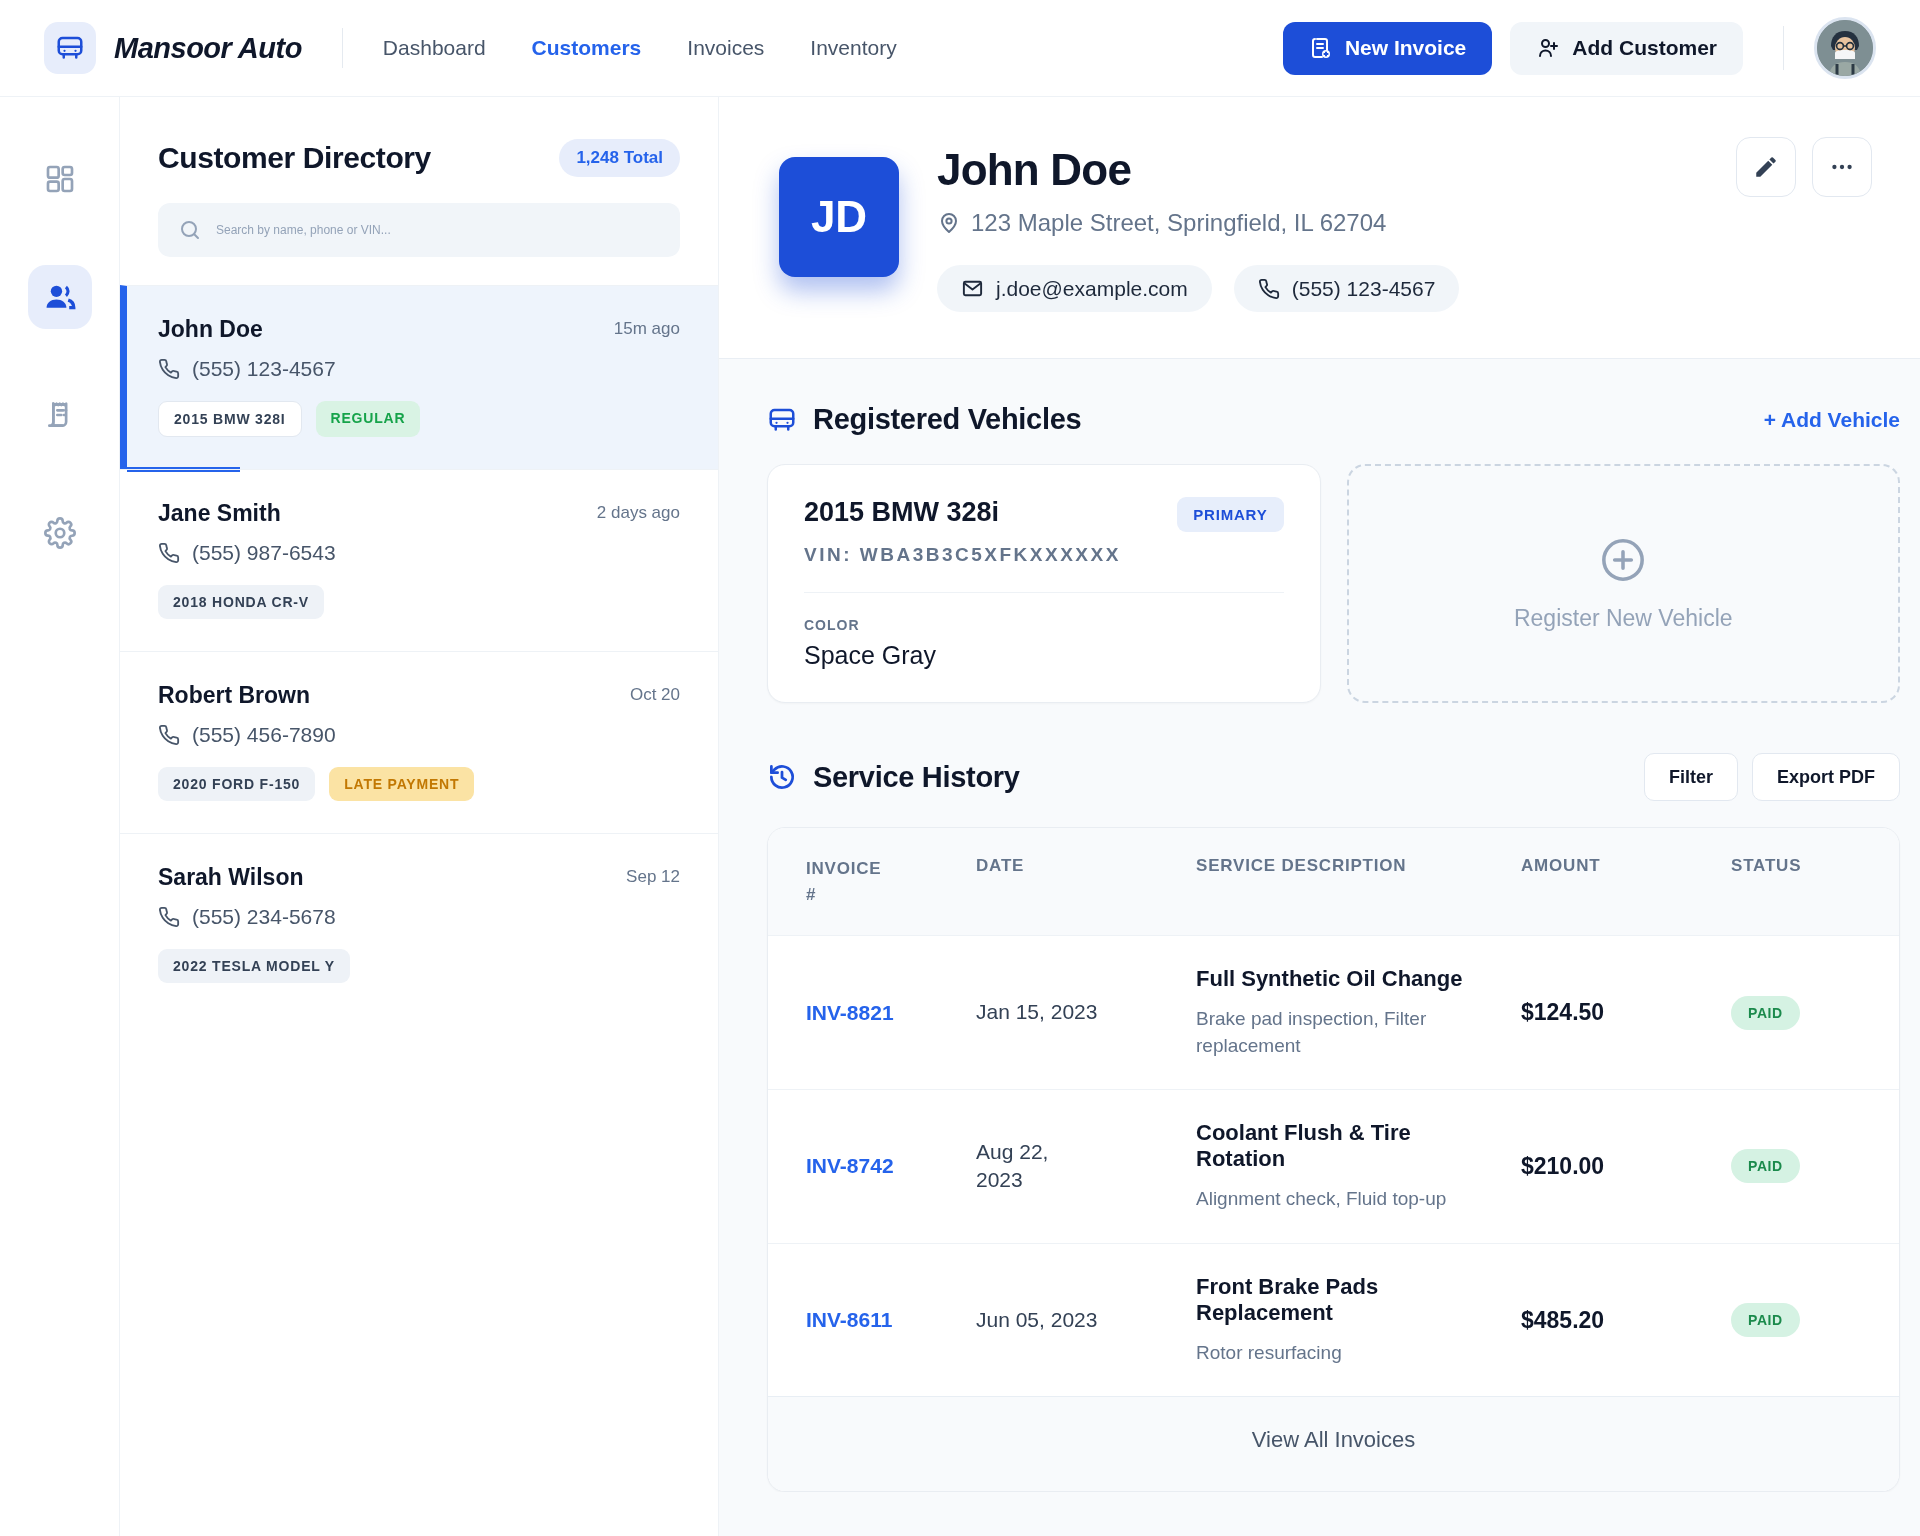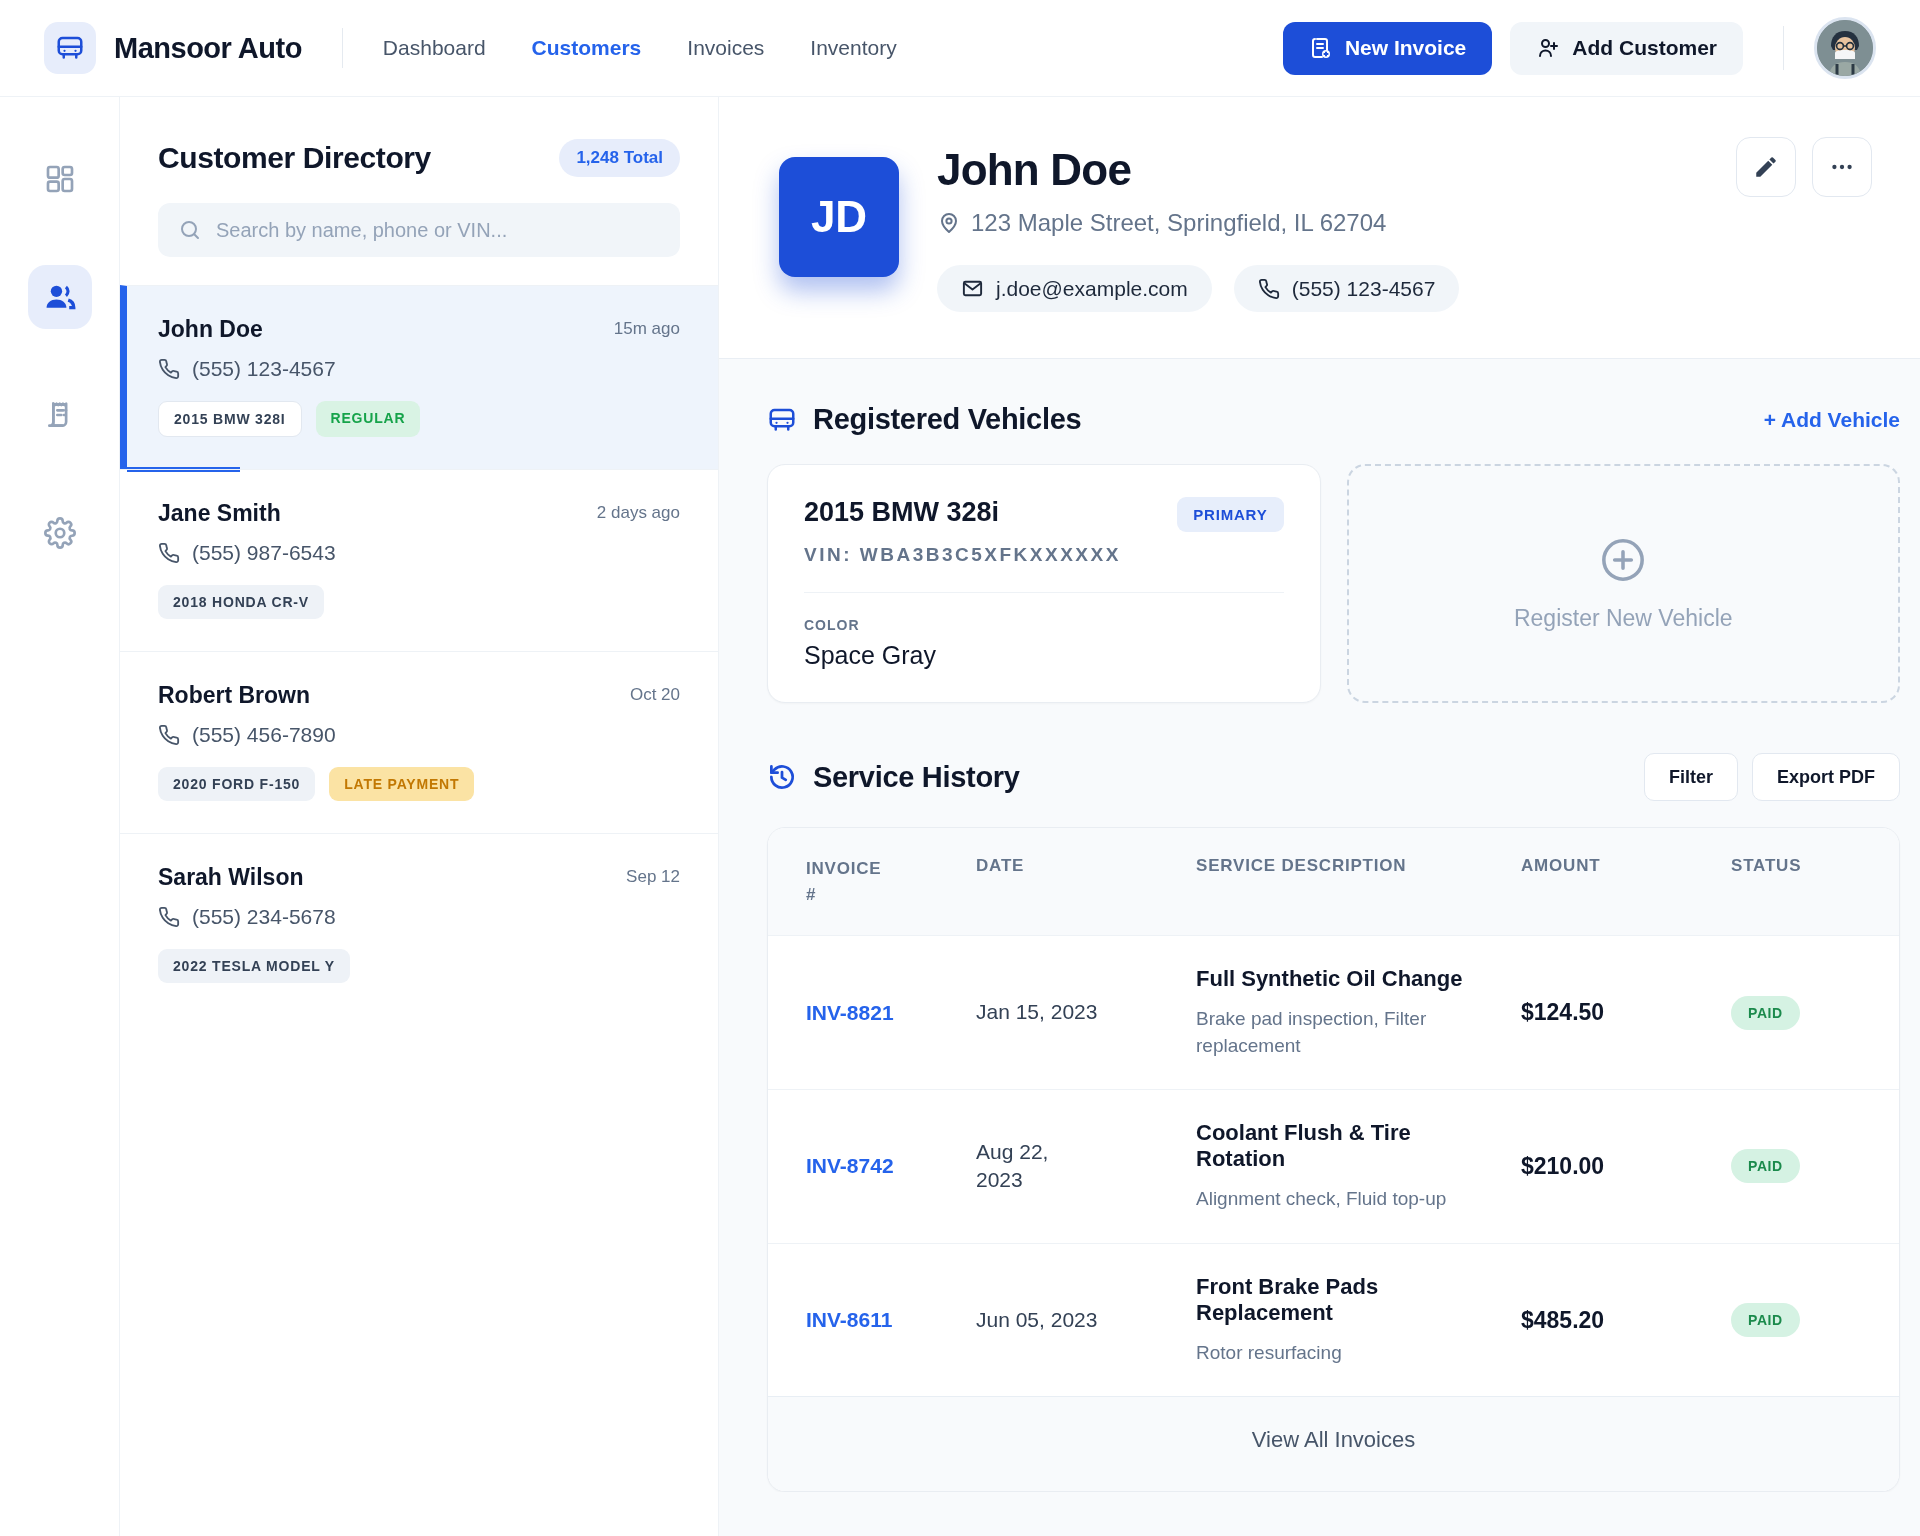--- a/index.html
+++ b/index.html
@@ -5,21 +5,21 @@
   * { margin:0; padding:0; box-sizing:border-box; }
   html,body { width:1920px; height:1536px; overflow:hidden; background:#fff;
     font-family:"Liberation Sans","DejaVu Sans",sans-serif; color:#0f172a; }
 
   
   .topbar { height:97px; display:flex; align-items:center; padding:0 44px 0 44px;
     border-bottom:1px solid #eef2f6; background:#fff; }
   .brand { display:flex; align-items:center; gap:18px; }
   .brand-icon { width:52px; height:52px; border-radius:14px; background:#e7edfb;
     display:flex; align-items:center; justify-content:center; color:#1d4ed8; }
-  .brand-name { font-size:29px; font-weight:800; letter-spacing:-0.5px; color:#0f172a; }
+  .brand-name { font-size:29px; font-weight:800; letter-spacing:-0.5px; color:#0f172a;font-style:italic; }
   .topbar-divider { width:1px; height:40px; background:#e5eaf0; margin:0 40px; }
   .nav { display:flex; align-items:center; gap:46px; }
   .nav-link { font-size:21px; color:#475569; font-weight:500; cursor:pointer; }
   .nav-link.active { color:#2563eb; font-weight:700; }
   .topbar-right { margin-left:auto; display:flex; align-items:center; gap:18px; }
   .btn-primary { display:flex; align-items:center; gap:12px; background:#1d4ed8; color:#fff;
     border:none; border-radius:12px; padding:0 26px; height:53px; font-size:21px; font-weight:700;
     font-family:inherit; cursor:pointer; }
   .btn-light { display:flex; align-items:center; gap:12px; background:#f1f5f9; color:#0f172a;
     border:none; border-radius:12px; padding:0 26px; height:53px; font-size:21px; font-weight:700;
@@ -41,21 +41,21 @@
   
   .directory { width:599px; border-right:1px solid #eef2f6; background:#fff; display:flex;
     flex-direction:column; }
   .dir-head { padding:42px 38px 0 38px; display:flex; align-items:center; justify-content:space-between; }
   .dir-title { font-size:30px; font-weight:800; letter-spacing:-0.4px; }
   .dir-badge { background:#e7edfb; color:#2563eb; font-size:17px; font-weight:700;
     padding:9px 17px; border-radius:999px; }
   .dir-search { margin:26px 38px 28px 38px; background:#f1f5f9; border-radius:12px; height:54px;
     display:flex; align-items:center; gap:14px; padding:0 20px; }
   .dir-search svg { flex:none; color:#94a3b8; }
-  .dir-search input { border:none; outline:none; background:transparent; font-size:20px;
+  .dir-search input { border:none; outline:none; background:transparent; font-size:12px;
     color:#6d28d9; width:100%; font-family:inherit; }
   .dir-search input::placeholder { color:#94a3b8; }
   .cust-list { flex:1; overflow:hidden; }
   .cust { position:relative; padding:30px 38px 32px 38px; border-top:1px solid #eef2f6; cursor:pointer; }
   .cust.active { background:#eef4fc; border-left:7px solid #2563eb; padding-left:31px; }
   .cust.active::after { content:""; position:absolute; left:0; bottom:-3px; width:113px; height:5px;
     background:#2563eb; }
   .cust-top { display:flex; justify-content:space-between; align-items:flex-start; }
   .cust-name { font-size:23px; font-weight:800; color:#0f172a; }
   .cust-time { font-size:17px; color:#64748b; margin-top:3px; }

